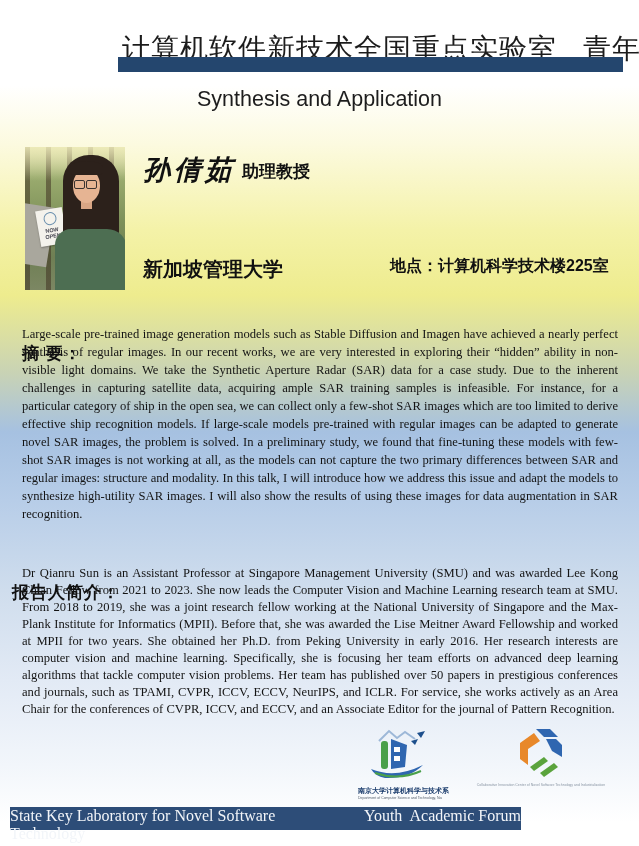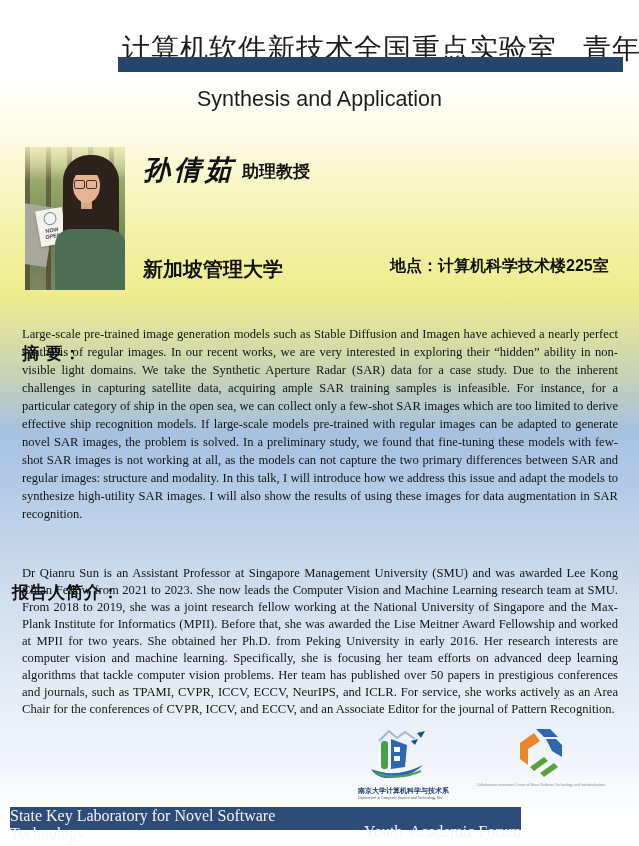--- a/index.html
+++ b/index.html
@@ -5,21 +5,21 @@
   html,body{margin:0;padding:0;background:#888;}
   .page{
     position:relative;width:639px;height:846px;margin:0 auto;overflow:hidden;
     font-family:"Liberation Sans",sans-serif;color:#1a1a1a;
     background:linear-gradient(180deg,
       #ffffff 0px,#ffffff 85px,#fcfadf 145px,#f4f2a8 230px,#eeec8e 295px,
       #c9d3b4 372px,#a6c1e1 432px,#b7cde8 500px,#cfdded 590px,
       #e2eaf5 680px,#f2f6fb 765px,#ffffff 822px);
   }
   .abs{position:absolute;}
-  .pre{white-space:pre;margin-top:16px;}
+  .pre{white-space:pre;}
 
   
   .hdr-title{left:122px;top:30px;font-size:28px;font-weight:normal;color:#1c1c1c;letter-spacing:1px;white-space:nowrap;}
   .hdr-gap{display:inline-block;width:26px;}
   .hdr-bar{left:118px;top:57px;width:505px;height:15px;background:#24466e;}
 
   
   .talk-title{left:0;top:86px;width:639px;text-align:center;font-size:21.5px;line-height:26px;color:#1d1d1d;}
 
   

